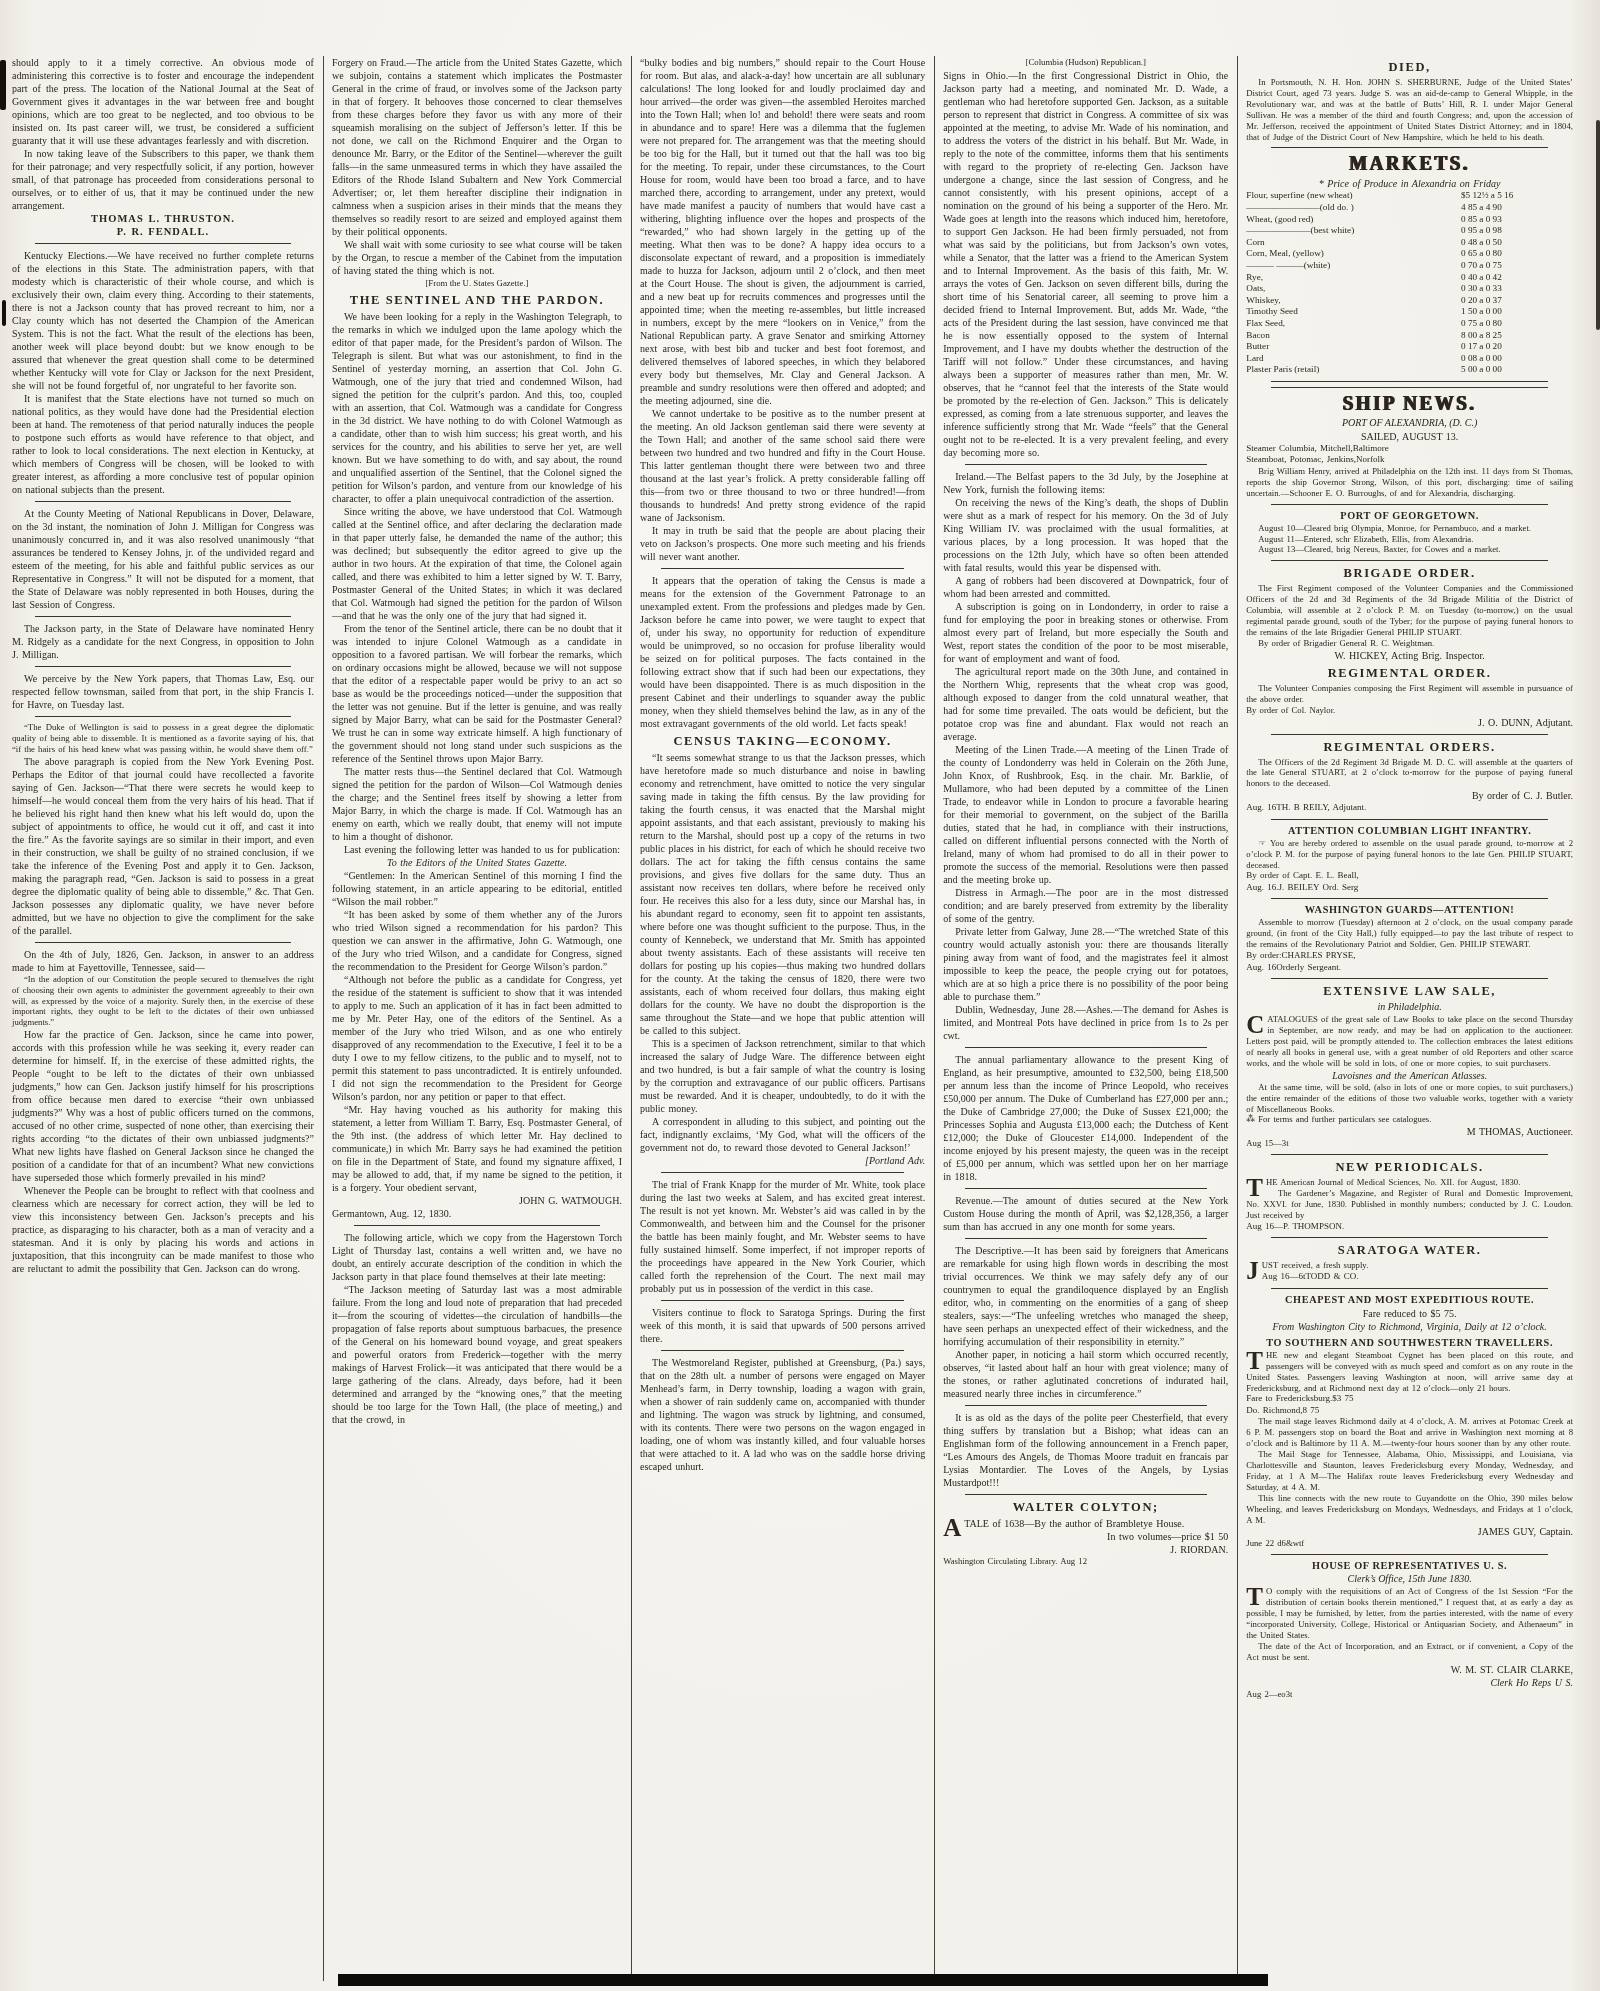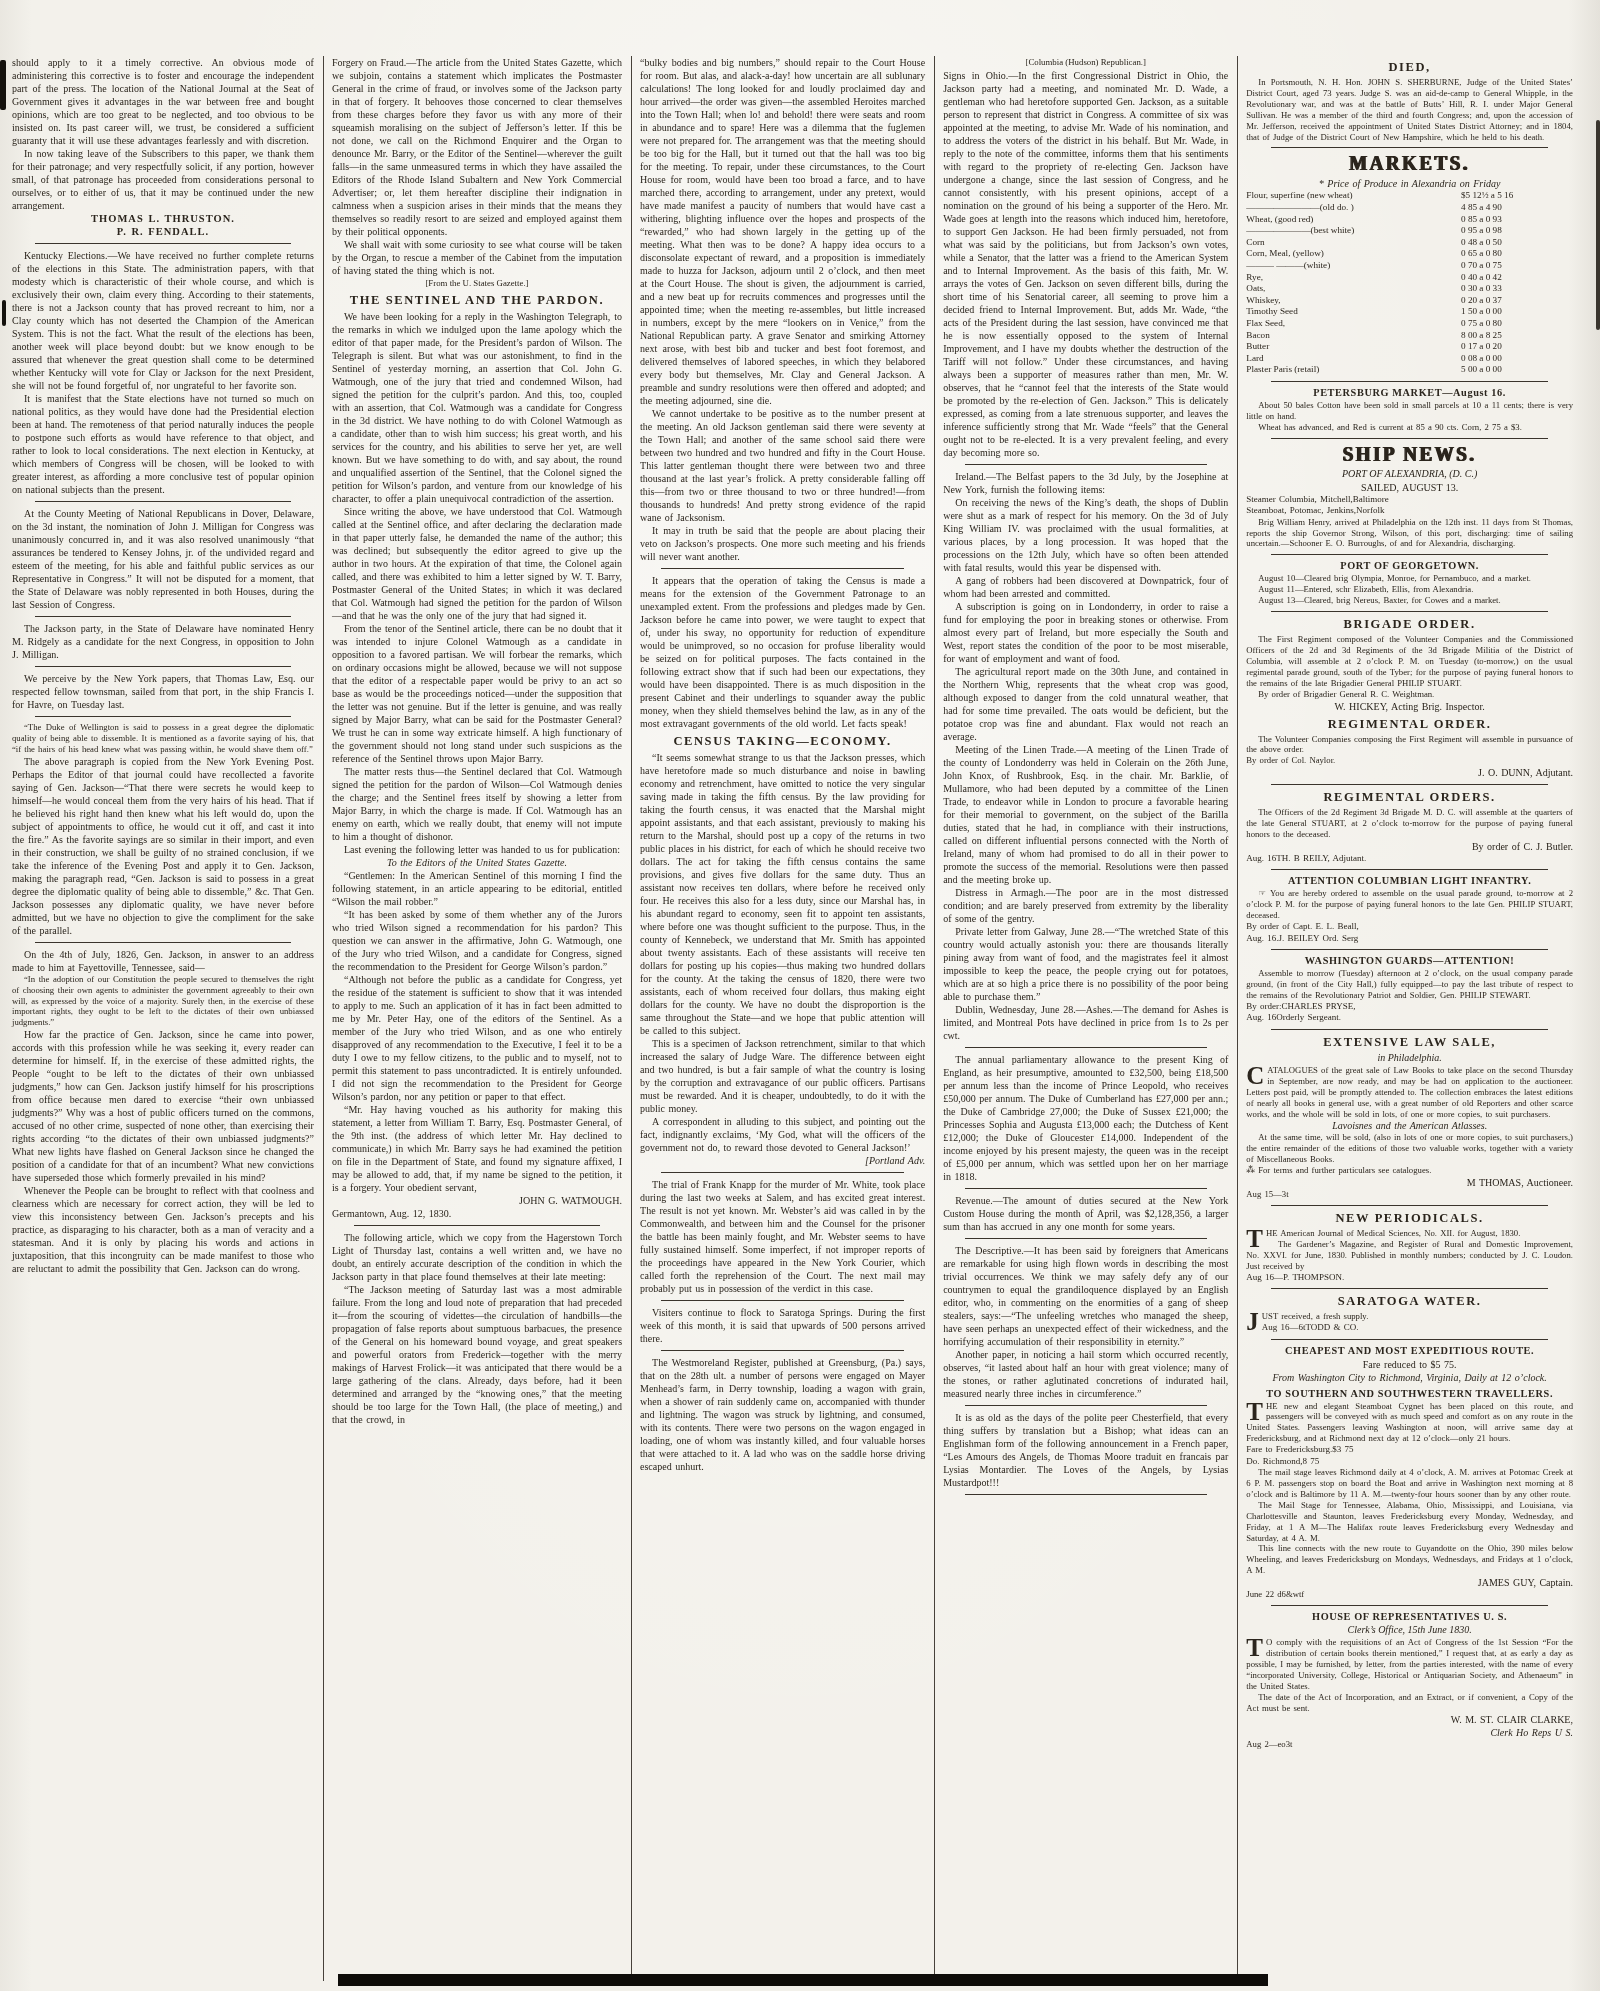--- a/index.html
+++ b/index.html
@@ -168,20 +168,27 @@
         <div class="rule"></div>
         <div class="article">
           <div class="p body">The Descriptive.—It has been said by foreigners that Americans are remarkable for using high flown words in describing the most trivial occurrences. We think we may safely defy any of our countrymen to equal the grandiloquence displayed by an English editor, who, in commenting on the enormities of a gang of sheep stealers, says:—“The unfeeling wretches who managed the sheep, have seen perhaps an unexpected effect of their wickedness, and the horrifying accumulation of their responsibility in eternity.”</div>
           <div class="p body">Another paper, in noticing a hail storm which occurred recently, observes, “it lasted about half an hour with great violence; many of the stones, or rather aglutinated concretions of indurated hail, measured nearly three inches in circumference.”</div>
         </div>
         <div class="rule"></div>
         <div class="article">
           <div class="p body">It is as old as the days of the polite peer Chesterfield, that every thing suffers by translation but a Bishop; what ideas can an Englishman form of the following announcement in a French paper, “Les Amours des Angels, de Thomas Moore traduit en francais par Lysias Montardier. The Loves of the Angels, by Lysias Mustardpot!!!</div>
         </div>
         <div class="rule"></div>
+        <div class="article">
+          <div class="heading h-caps">WALTER COLYTON;</div>
+          <div class="p dropcap">A TALE of 1638—By the author of Brambletye House.</div>
+          <div class="p right">In two volumes—price $1 50</div>
+          <div class="p right">J. RIORDAN.</div>
+          <div class="p noindent small">Washington Circulating Library. Aug 12</div>
+        </div>
       </div>
     <div class="col col5">
         <div class="article">
           <div class="heading h-caps">DIED,</div>
           <div class="p small">In Portsmouth, N. H. Hon. JOHN S. SHERBURNE, Judge of the United States’ District Court, aged 73 years. Judge S. was an aid-de-camp to General Whipple, in the Revolutionary war, and was at the battle of Butts’ Hill, R. I. under Major General Sullivan. He was a member of the third and fourth Congress; and, upon the accession of Mr. Jefferson, received the appointment of United States District Attorney; and in 1804, that of Judge of the District Court of New Hampshire, which he held to his death.</div>
         </div>
         <div class="rule"></div>
         <div class="article">
           <div class="heading h-fat">MARKETS.</div>
           <div class="p italic-noindent">* Price of Produce in Alexandria on Friday</div>
@@ -244,25 +251,20 @@
           <div class="mrow">
             <div class="mitem">Lard</div>
             <div class="mval">0 08 a 0 00</div>
           </div>
           <div class="mrow">
             <div class="mitem">Plaster Paris (retail)</div>
             <div class="mval">5 00 a 0 00</div>
           </div>
         </div>
         <div class="rule"></div>
-        <div class="article">
-          <div class="heading h-small">PETERSBURG MARKET—August 16.</div>
-          <div class="p small">About 50 bales Cotton have been sold in small parcels at 10 a 11 cents; there is very little on hand.</div>
-          <div class="p small">Wheat has advanced, and Red is current at 85 a 90 cts. Corn, 2 75 a $3.</div>
-        </div>
         <div class="rule"></div>
         <div class="article">
           <div class="heading h-fat">SHIP NEWS.</div>
           <div class="subheading">PORT OF ALEXANDRIA, (D. C.)</div>
           <div class="p center">SAILED, AUGUST 13.</div>
           <div class="p split">
             <div class="sl">Steamer Columbia, Mitchell,</div>
             <div class="sr">Baltimore</div>
           </div>
           <div class="p split">

